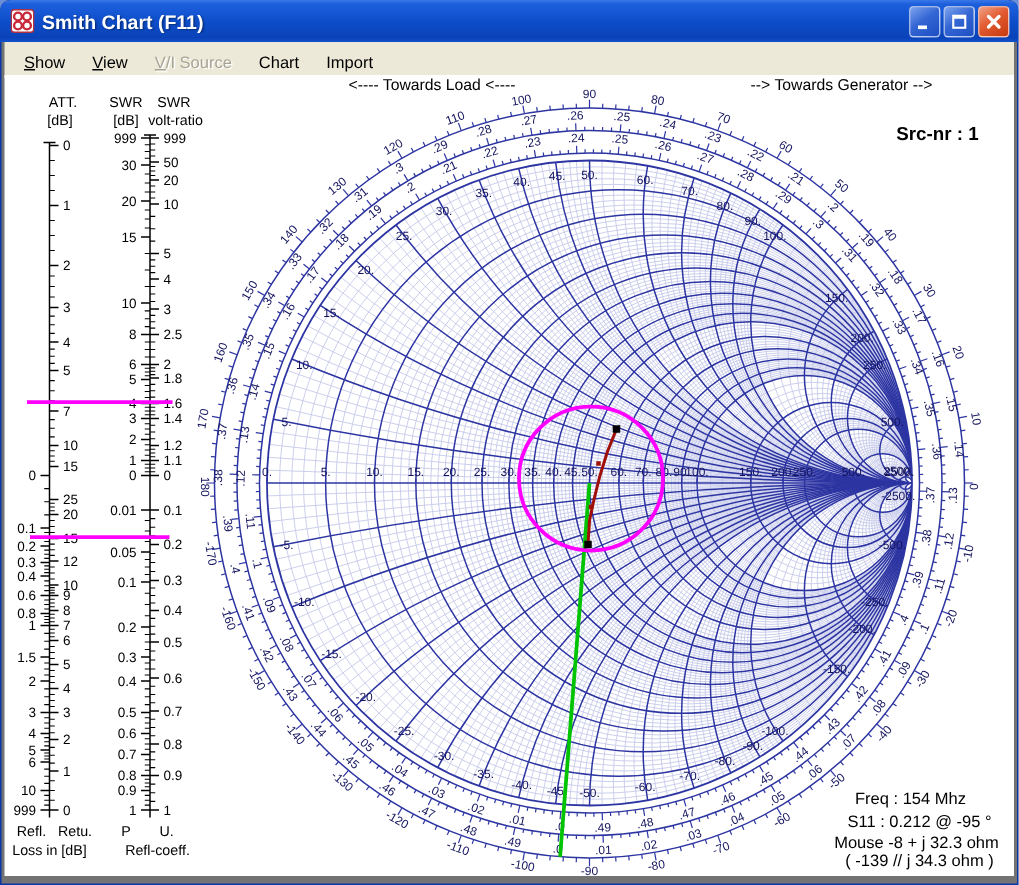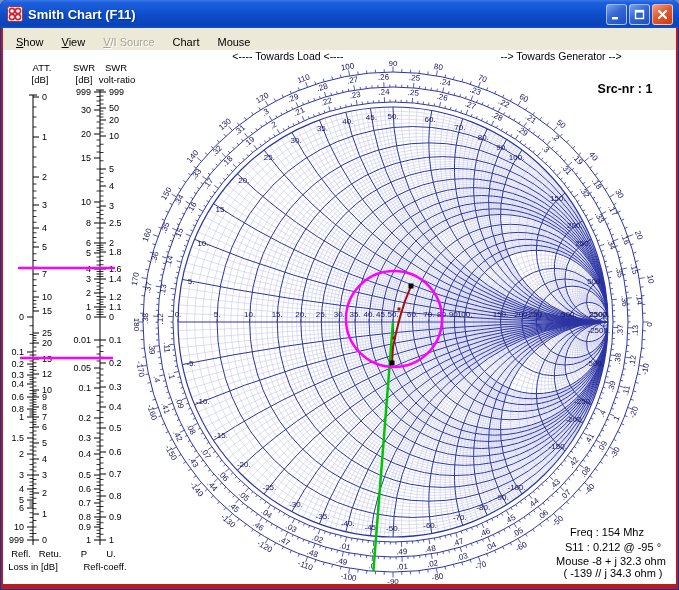--- a/index.html
+++ b/index.html
@@ -1,16 +1,16 @@
 <!DOCTYPE html>
 <html><head>
 <meta charset="utf-8">
 <style>
   html,body{margin:0;padding:0;background:#6a8fd8;font-family:"Liberation Sans",sans-serif;}
-  .window{position:relative;width:679px;height:590px;background:#b91c1c;border-radius:7px 7px 0 0;
+  .window{position:relative;width:679px;height:590px;background:#737373;border-radius:7px 7px 0 0;
           box-shadow:inset 0 0 0 1px #0a36a8;overflow:hidden;}
   .titlebar{position:absolute;left:0;top:0;width:679px;height:28px;
             background:linear-gradient(180deg,#3a77e8 0%,#1c5fdd 10%,#0d4cc8 55%,#0a43b8 90%,#1250cc 100%);
             border-radius:7px 7px 0 0;display:flex;align-items:center;}
   .app-icon{width:16px;height:16px;margin:0 5px 0 7px;flex:0 0 auto;}
   .title-text{color:#fff;font-weight:bold;font-size:13px;text-shadow:1px 1px 1px #08307e;flex:1 1 auto;
               white-space:nowrap;overflow:hidden;}
   .winbtns{display:flex;gap:2px;margin-right:6px;}
   .wbtn{width:21px;height:21px;border-radius:3px;border:1px solid #ffffff90;display:flex;
         align-items:center;justify-content:center;box-sizing:border-box;cursor:default;}
@@ -57,21 +57,21 @@
           </svg>
       </span>
     </span>
   </div>
 
   <div class="menubar" id="menubar">
       <span class="menu-item"><u>S</u>how</span>
       <span class="menu-item"><u>V</u>iew</span>
       <span class="menu-item disabled"><u>V</u>/I Source</span>
       <span class="menu-item">Chart</span>
-      <span class="menu-item">Mouse</span>
+      <span class="menu-item">Import</span>
     </div>
 
   <div class="content">
     <svg id="smith-svg" width="673" height="534" viewBox="3 50 673 534">
       <defs>
         <clipPath id="gclip">
             <circle id="gclip-circle" cx="393" cy="322" r="215"></circle>
           </clipPath>
       </defs>
       <g id="gGrid" clip-path="url(#gclip)">

